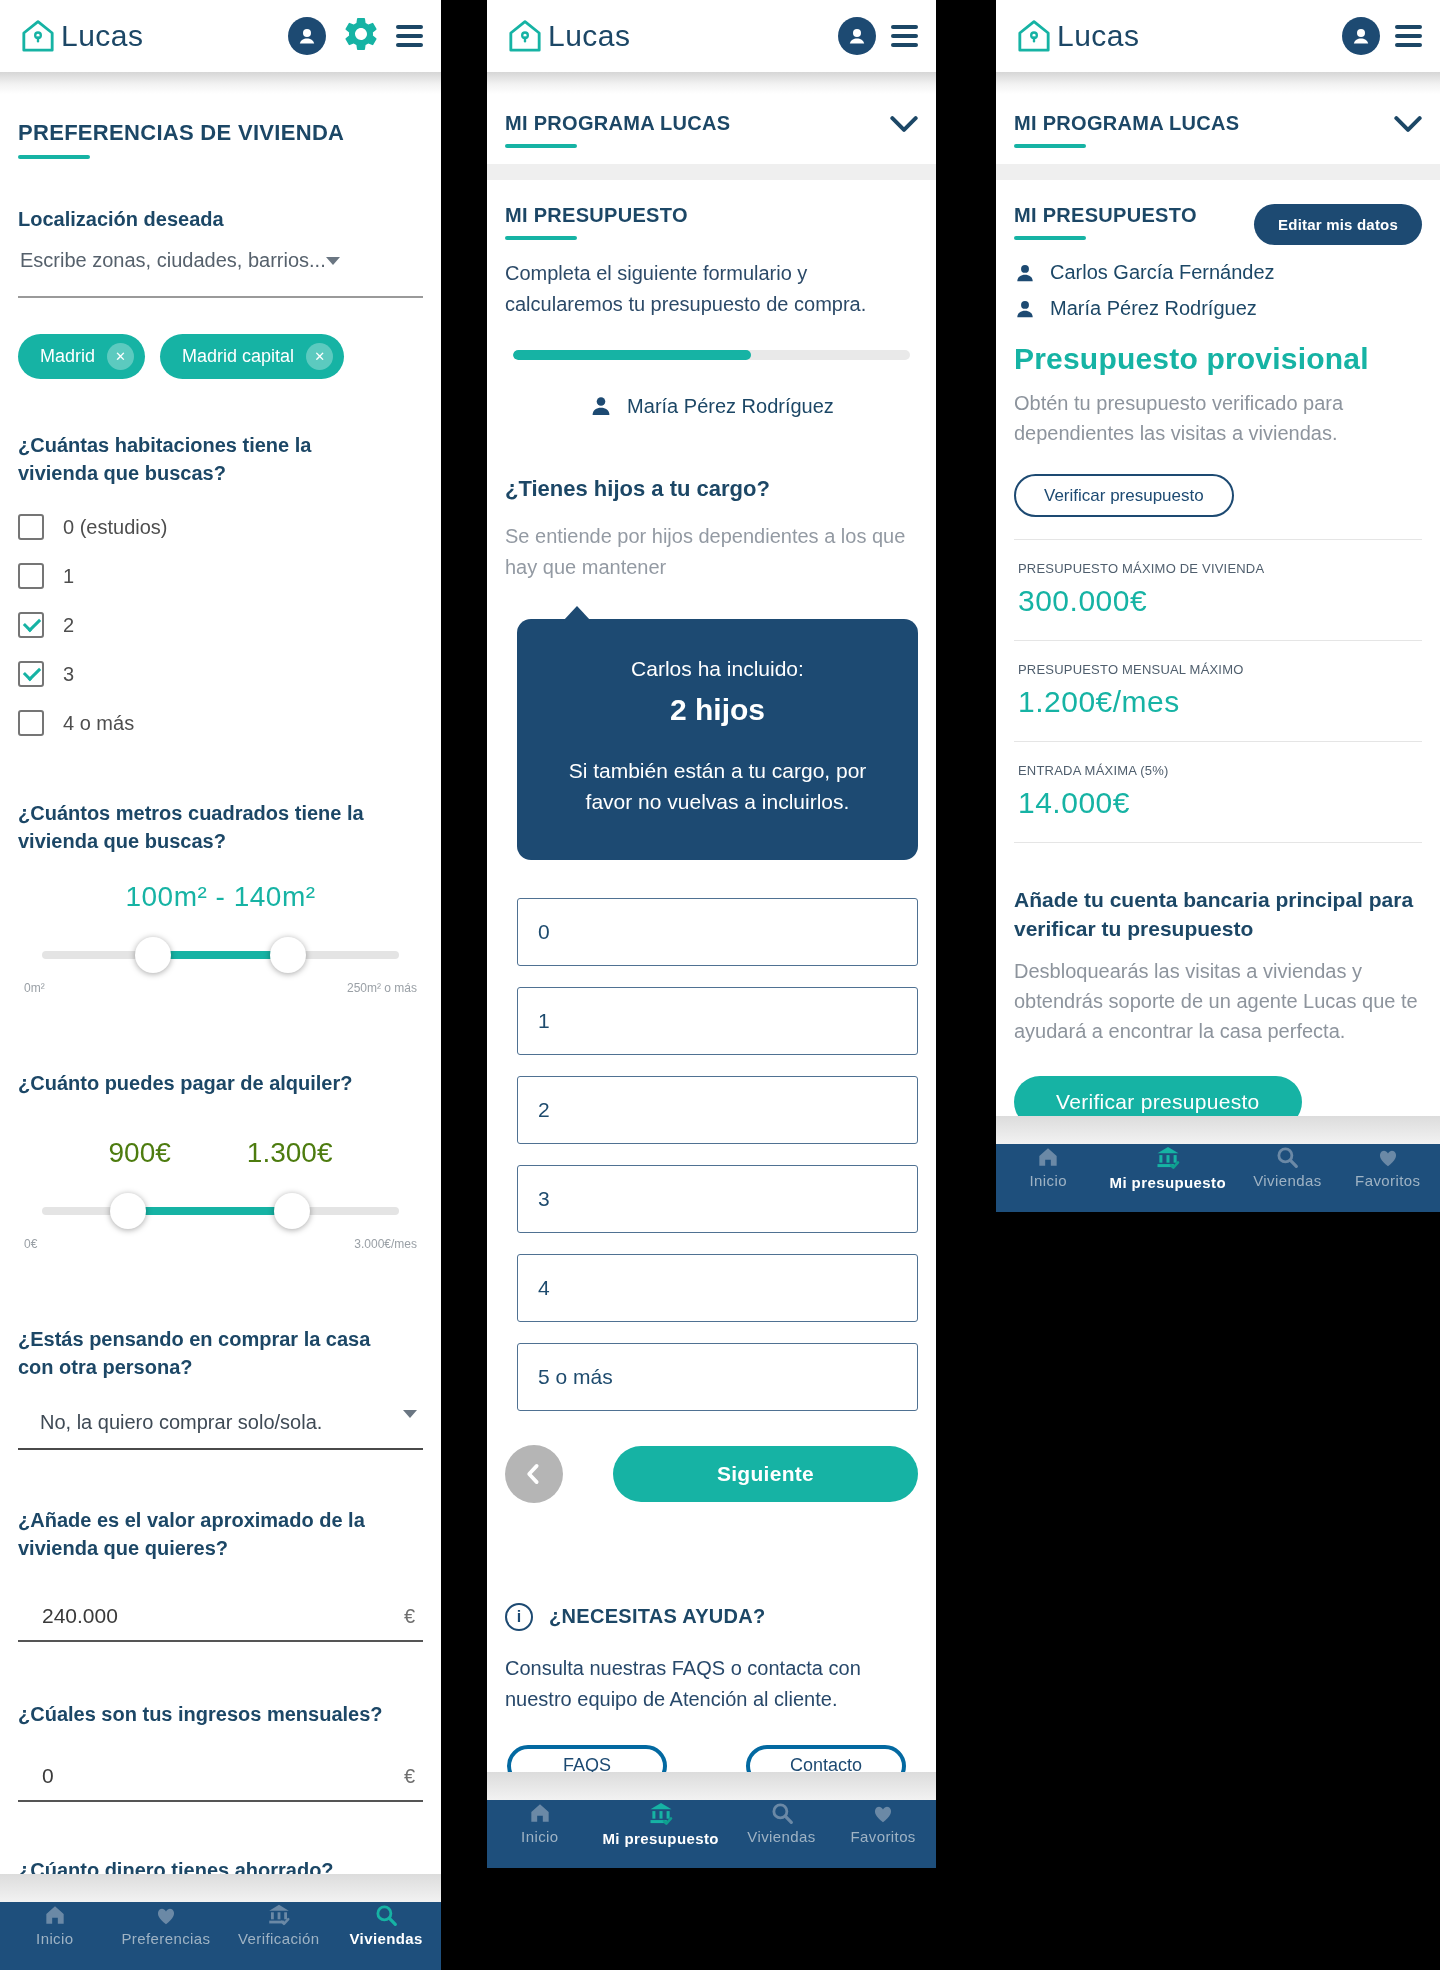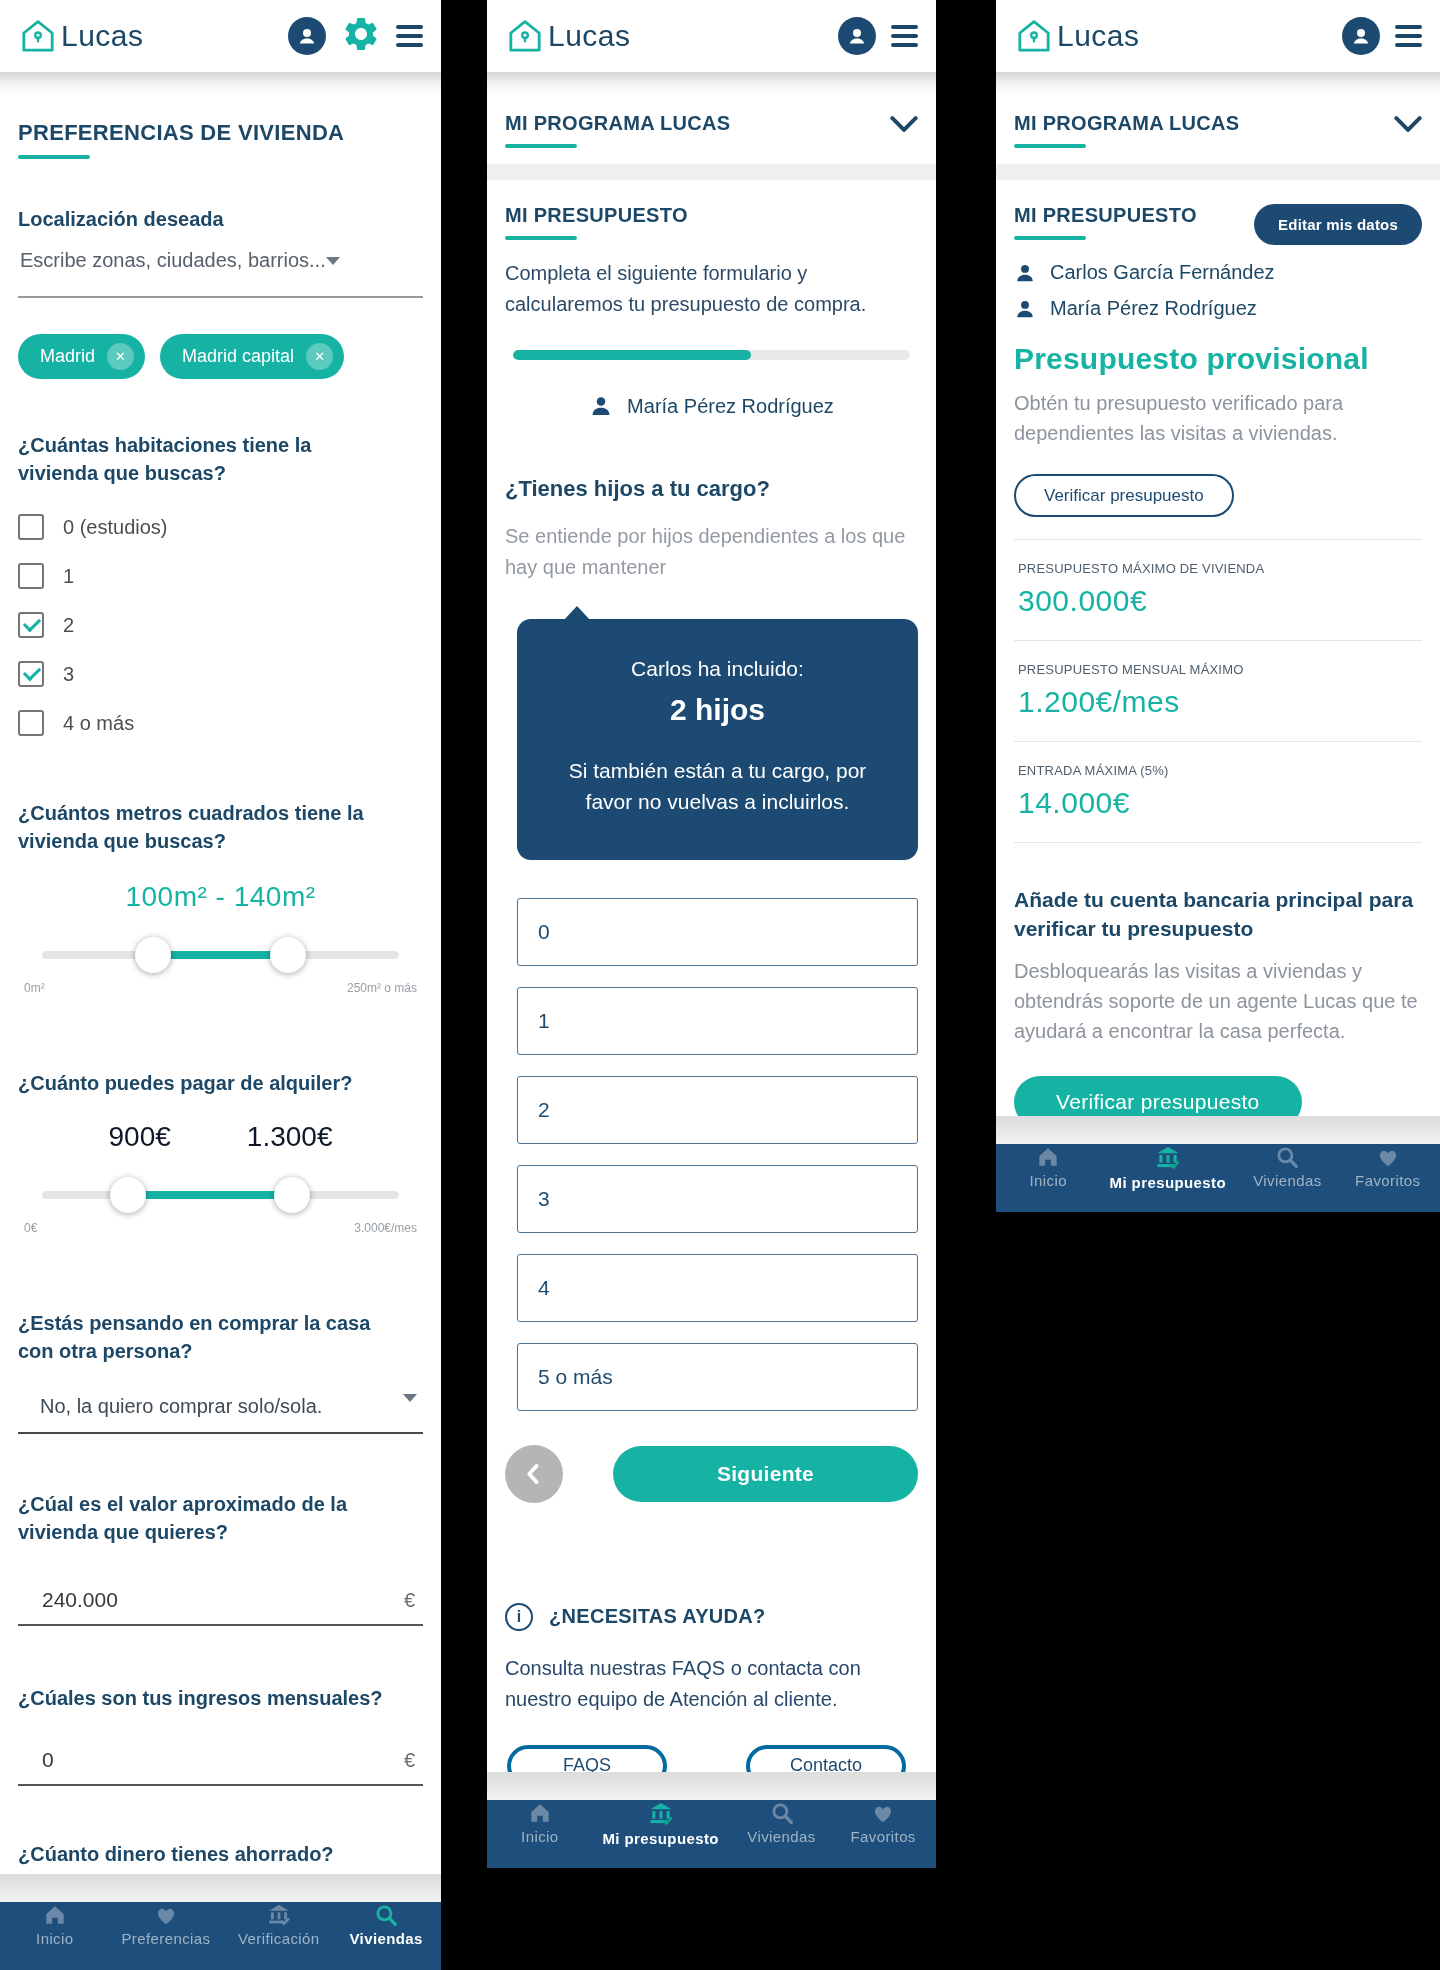--- a/index.html
+++ b/index.html
@@ -37,21 +37,21 @@
   .chip{display:flex;align-items:center;gap:12px;background:#16B3A4;color:#fff;height:45px;border-radius:23px;padding:0 11px 0 22px;font-size:18px;font-weight:500}
   .chip-x{width:27px;height:27px;border-radius:50%;background:rgba(255,255,255,.3);color:#fff;font-size:13px;display:flex;align-items:center;justify-content:center}
   .rooms-q{margin-top:52px;width:92%}
   .checks{margin-top:26px}
   .check-row{display:flex;align-items:center;gap:19px;margin-bottom:21px;height:28px}
   .cbox{width:26px;height:26px;border:2px solid #757575;border-radius:3px;position:relative;background:#fff;flex:none}
   .cbox.checked::after{content:"";position:absolute;left:4px;top:4px;width:13px;height:7px;border-left:3px solid #16B3A4;border-bottom:3px solid #16B3A4;transform:rotate(-45deg)}
   .check-label{font-size:20px;color:#4e4e4e}
   .sqm-q{margin-top:62px;width:94%}
   .range-val-center{text-align:center;font-size:28px;color:#16B3A4;margin-top:26px;letter-spacing:.5px}
-  .range-vals{display:flex;justify-content:center;gap:76px;font-size:28px;color:#0f172a;margin-top:24px}
+  .range-vals{display:flex;justify-content:center;gap:76px;font-size:28px;color:#4d7c0f;margin-top:40px}
   .slider{position:relative;height:36px;margin:24px 24px 0}
   .track{position:absolute;left:0;right:0;top:14px;height:8px;border-radius:4px;background:#e4e4e4}
   .range{position:absolute;top:14px;height:8px;background:#16B3A4}
   .handle{position:absolute;top:0;width:36px;height:36px;border-radius:50%;background:#fff;box-shadow:0 1px 6px rgba(0,0,0,.35);transform:translateX(-50%)}
   .s1 .range{left:31%;width:38%}
   .s1 .h-min{left:31%}.s1 .h-max{left:69%}
   .s2 .range{left:24%;width:46%}
   .s2 .h-min{left:24%}.s2 .h-max{left:70%}
   .slider-ends{display:flex;justify-content:space-between;font-size:12px;color:#9aa0a6;margin:8px 6px 0}
   .rent-q{margin-top:74px}
@@ -224,21 +224,21 @@
         <span>0€</span>
         <span>3.000€/mes</span>
       </div>
 
       <div class="q partner-q">¿Estás pensando en comprar la casa con otra persona?</div>
       <div class="select-row">
         <span class="select-val">No, la quiero comprar solo/sola.</span>
         <span class="dd-arrow"></span>
       </div>
 
-      <div class="q value-q">¿Cúal es el valor aproximado de la vivienda que quieres?</div>
+      <div class="q value-q">¿Añade es el valor aproximado de la vivienda que quieres?</div>
       <div class="input-row">
         <span class="input-val">240.000</span>
         <span class="euro">€</span>
       </div>
 
       <div class="q income-q">¿Cúales son tus ingresos mensuales?</div>
       <div class="input-row" style="margin-top:36px">
         <span class="input-val">0</span>
         <span class="euro">€</span>
       </div>

